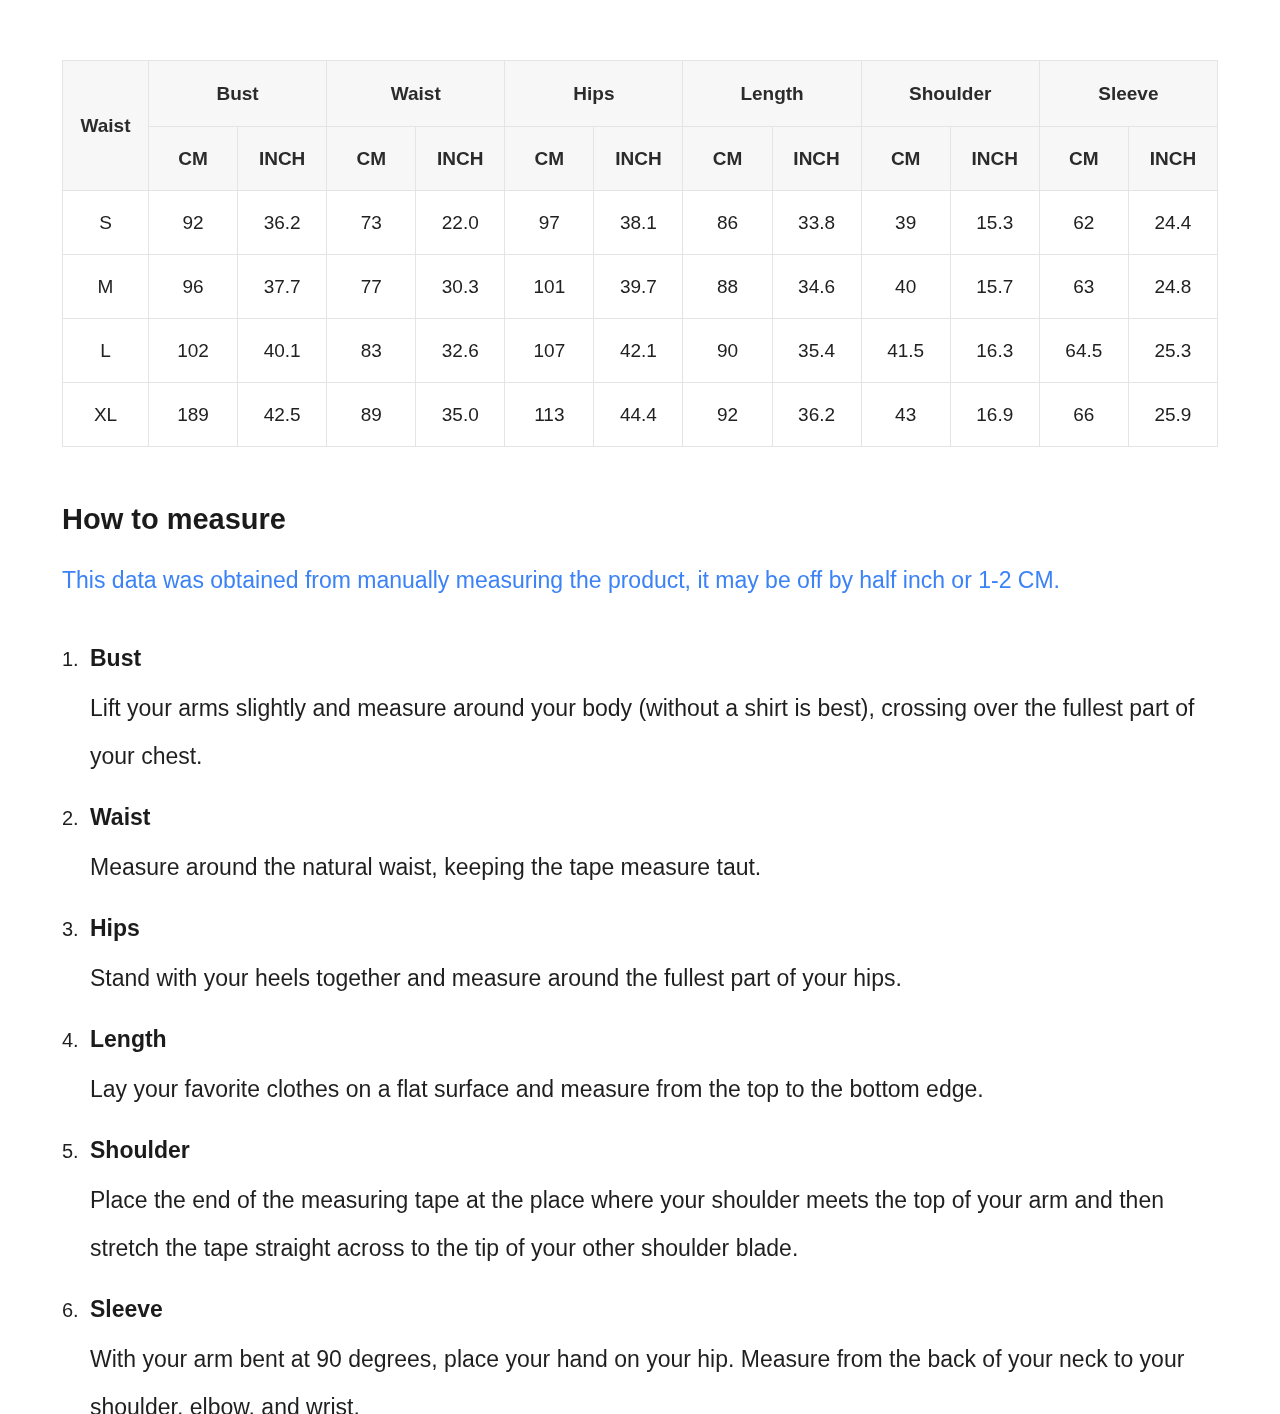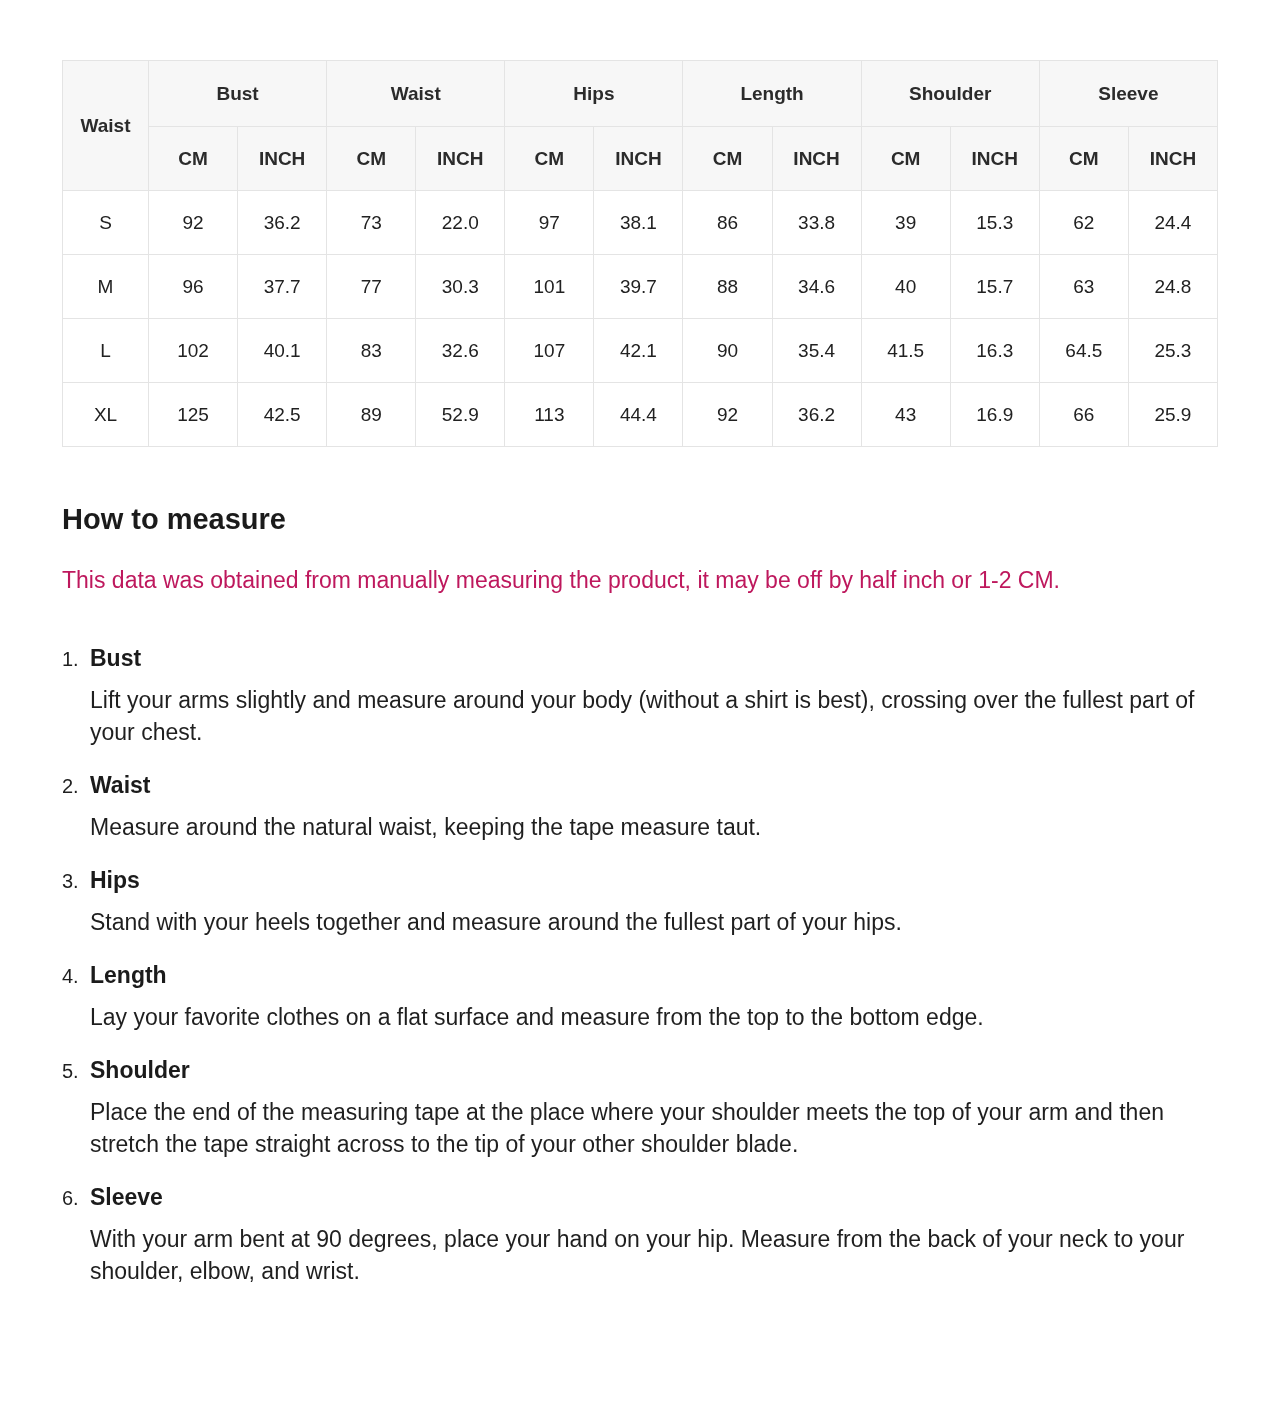--- a/index.html
+++ b/index.html
@@ -45,21 +45,21 @@
   .htm-title {
     margin: 56px 0 6px 0;
     font-size: 29px;
     font-weight: bold;
     color: #1b1b1b;
   }
   .htm-intro {
     margin: 26px 0 8px 0;
     font-size: 23px;
     line-height: 37px;
-    color: #be185d;
+    color: #3b82f6;
     max-width: 1156px;
   }
   .steps { margin-top: 46px; }
   .step { margin-bottom: 24px; }
   .step-head {
     display: flex;
     align-items: baseline;
   }
   .step-num {
     font-size: 20px;
@@ -68,21 +68,21 @@
     flex: 0 0 28px;
   }
   .step-title {
     font-size: 23px;
     font-weight: bold;
     color: #1b1b1b;
   }
   .step-desc {
     margin: 12px 0 0 28px;
     font-size: 23px;
-    line-height: 32px;
+    line-height: 48px;
     color: #1f1f1f;
     max-width: 1128px;
   }
 </style>
 </head>
 <body>
 
 <div class="page">
 
   <table class="size-chart">
@@ -167,24 +167,24 @@
         <td>42.1</td>
         <td>90</td>
         <td>35.4</td>
         <td>41.5</td>
         <td>16.3</td>
         <td>64.5</td>
         <td>25.3</td>
       </tr>
       <tr>
         <td>XL</td>
-        <td>125</td>
+        <td>189</td>
         <td>42.5</td>
         <td>89</td>
-        <td>52.9</td>
+        <td>35.0</td>
         <td>113</td>
         <td>44.4</td>
         <td>92</td>
         <td>36.2</td>
         <td>43</td>
         <td>16.9</td>
         <td>66</td>
         <td>25.9</td>
       </tr>
     </tbody>

